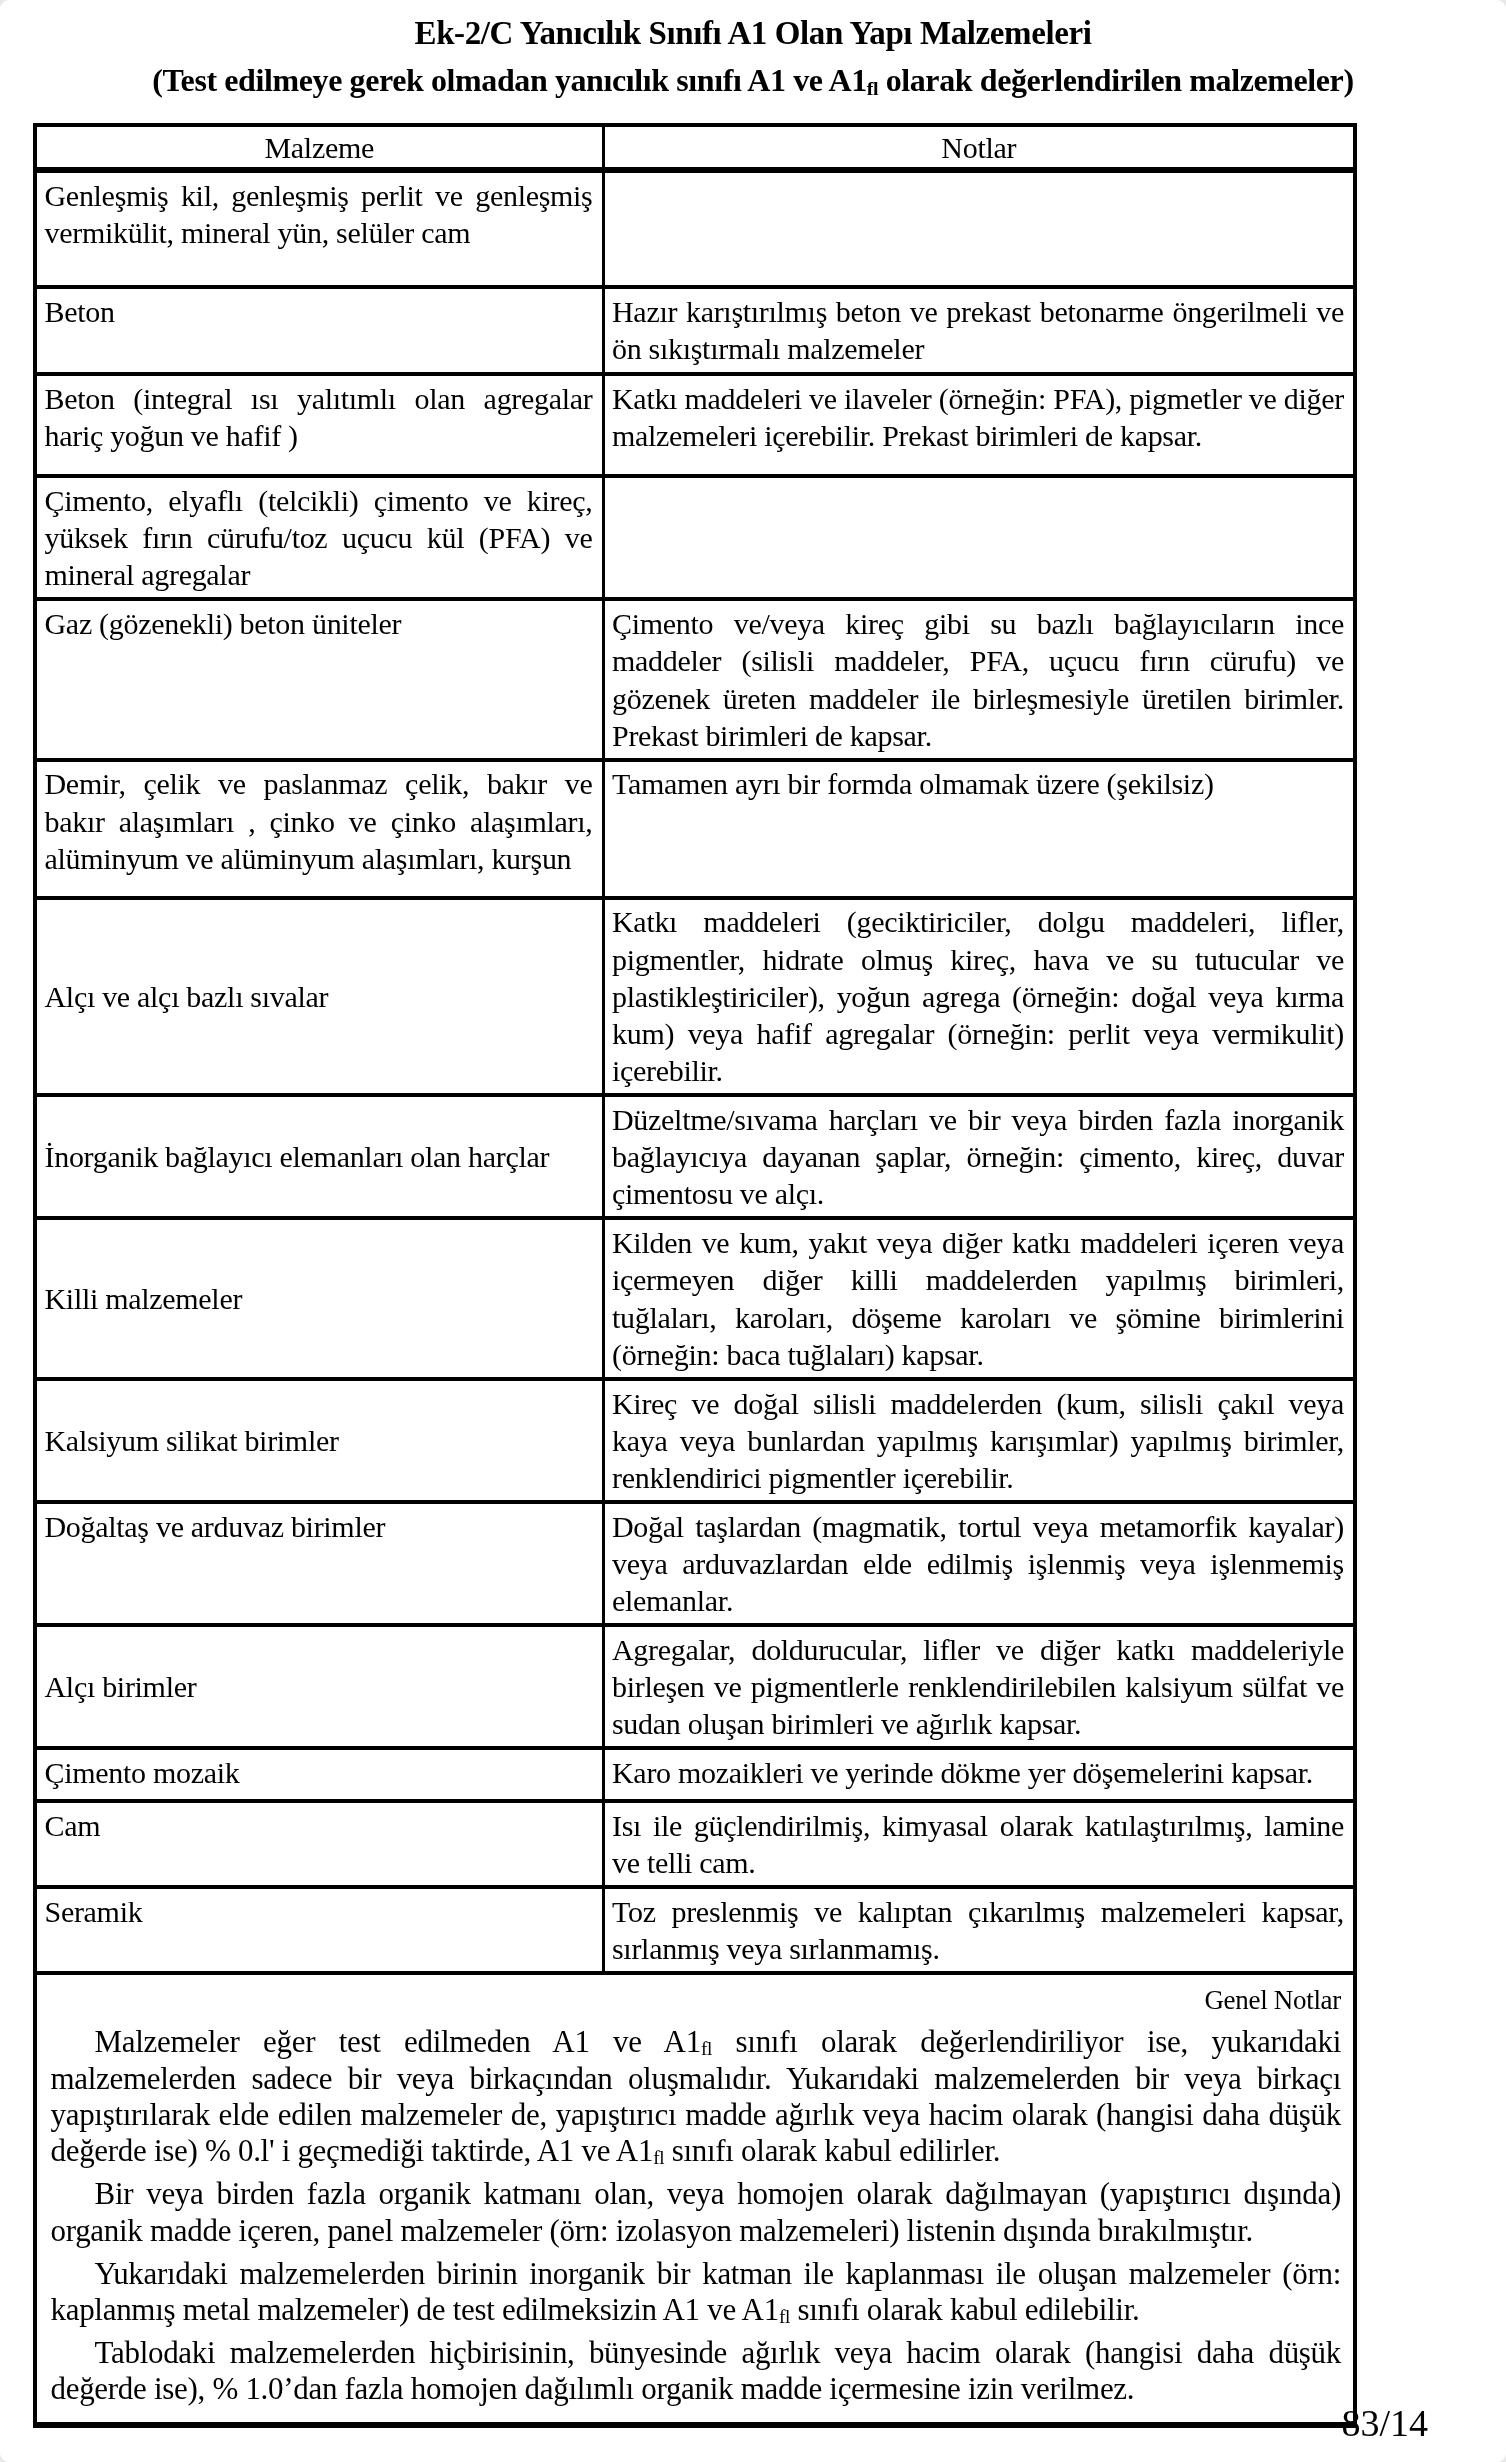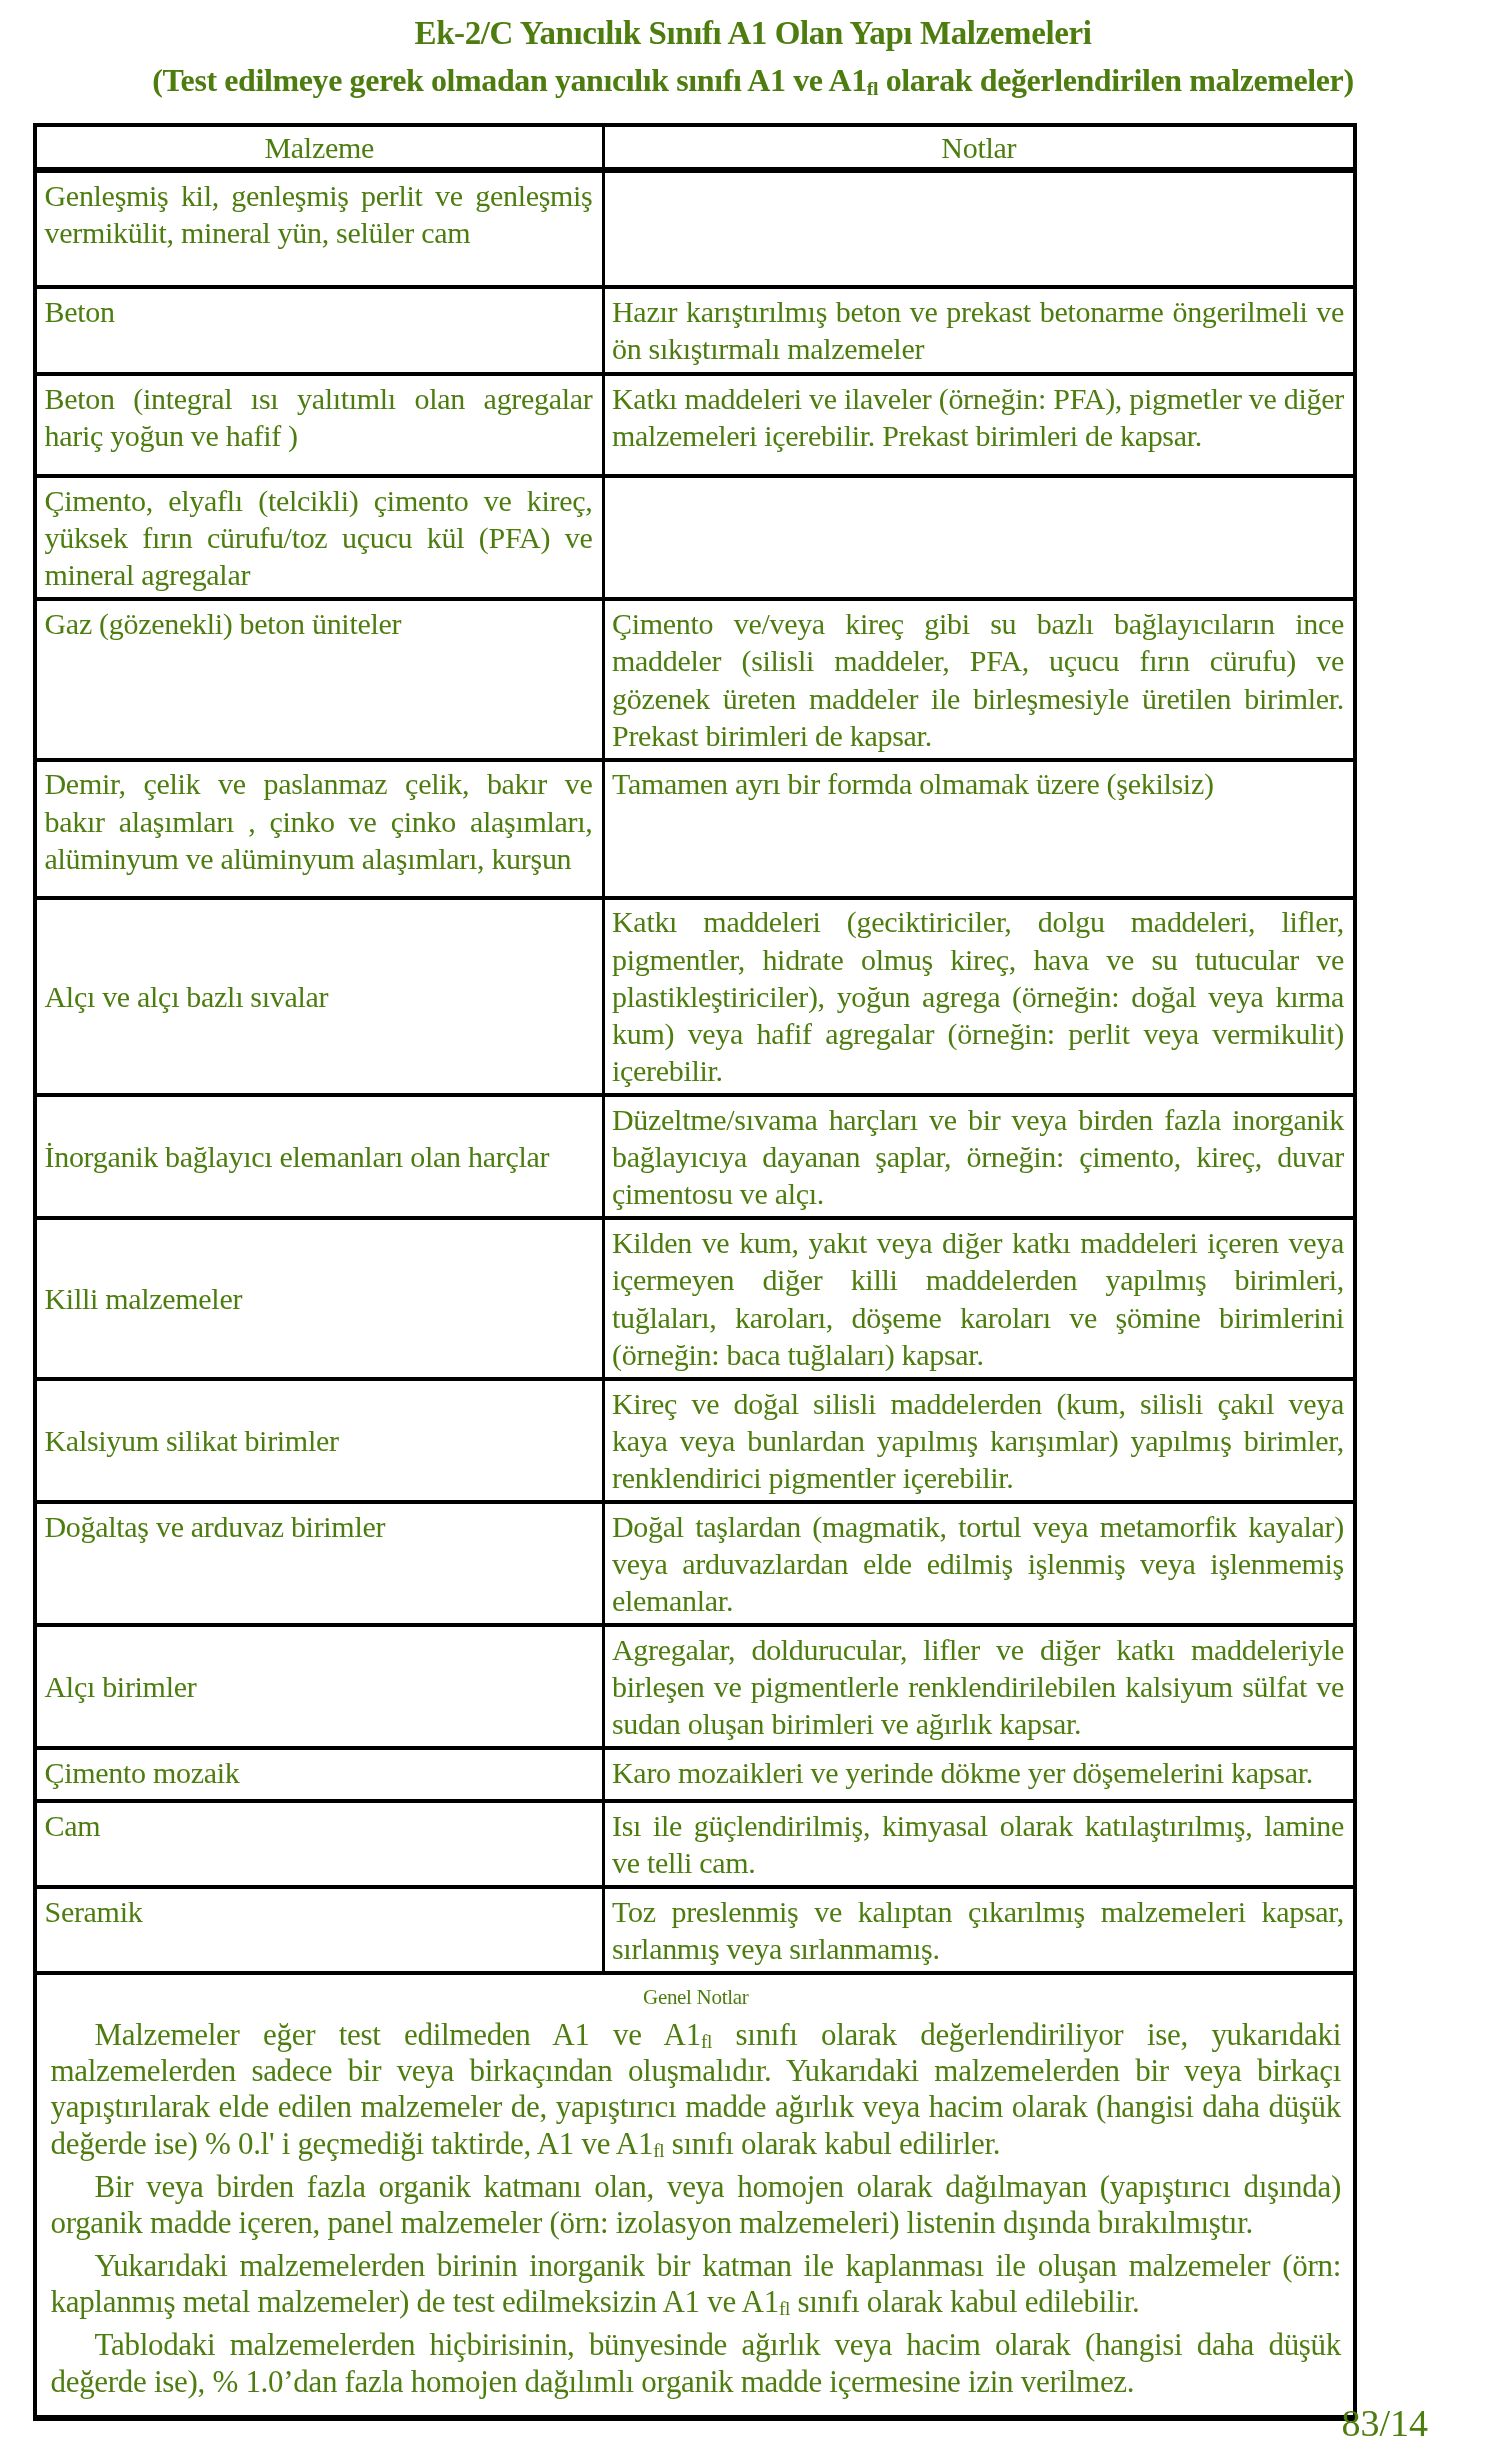--- a/index.html
+++ b/index.html
@@ -3,22 +3,23 @@
 <meta charset="utf-8">
 <style>
   html, body { margin: 0; padding: 0; background: #e8e8e8; }
   .page {
     position: relative;
     width: 1506px;
     height: 2462px;
     margin: 0 auto;
     background: #ffffff;
     font-family: "Liberation Serif", "DejaVu Serif", serif;
-    color: #4d7c0f;
+    color: #000000;
     overflow: hidden;
+    border-radius: 9px;
   }
   .doc-title {
     position: absolute;
     top: 15px; left: 0; width: 100%;
     text-align: center;
     font-size: 33px;
     font-weight: bold;
     letter-spacing: -0.4px;
     white-space: nowrap;
   }
@@ -66,24 +67,24 @@
   }
   td.mat-cell.vmid { vertical-align: middle; }
   td.note-cell { padding-left: 9px; }
   tr.general-row td {
     border-bottom-width: 6px;
     padding: 9px 12px 15px 13.5px;
     text-align: justify;
     vertical-align: top;
   }
   .gn-heading {
-    font-size: 21px;
+    font-size: 27px;
     letter-spacing: -0.3px;
     margin: 0 0 4.5px 0;
-    text-align: center;
+    text-align: right;
     font-family: Liberation Serif, serif;
   }
   .gn-para {
     font-size: 31px;
     letter-spacing: -0.3px;
     line-height: 1.17;
     margin: 6.8px 0 0 0;
     text-indent: 44px;
   }
   .page-number {

